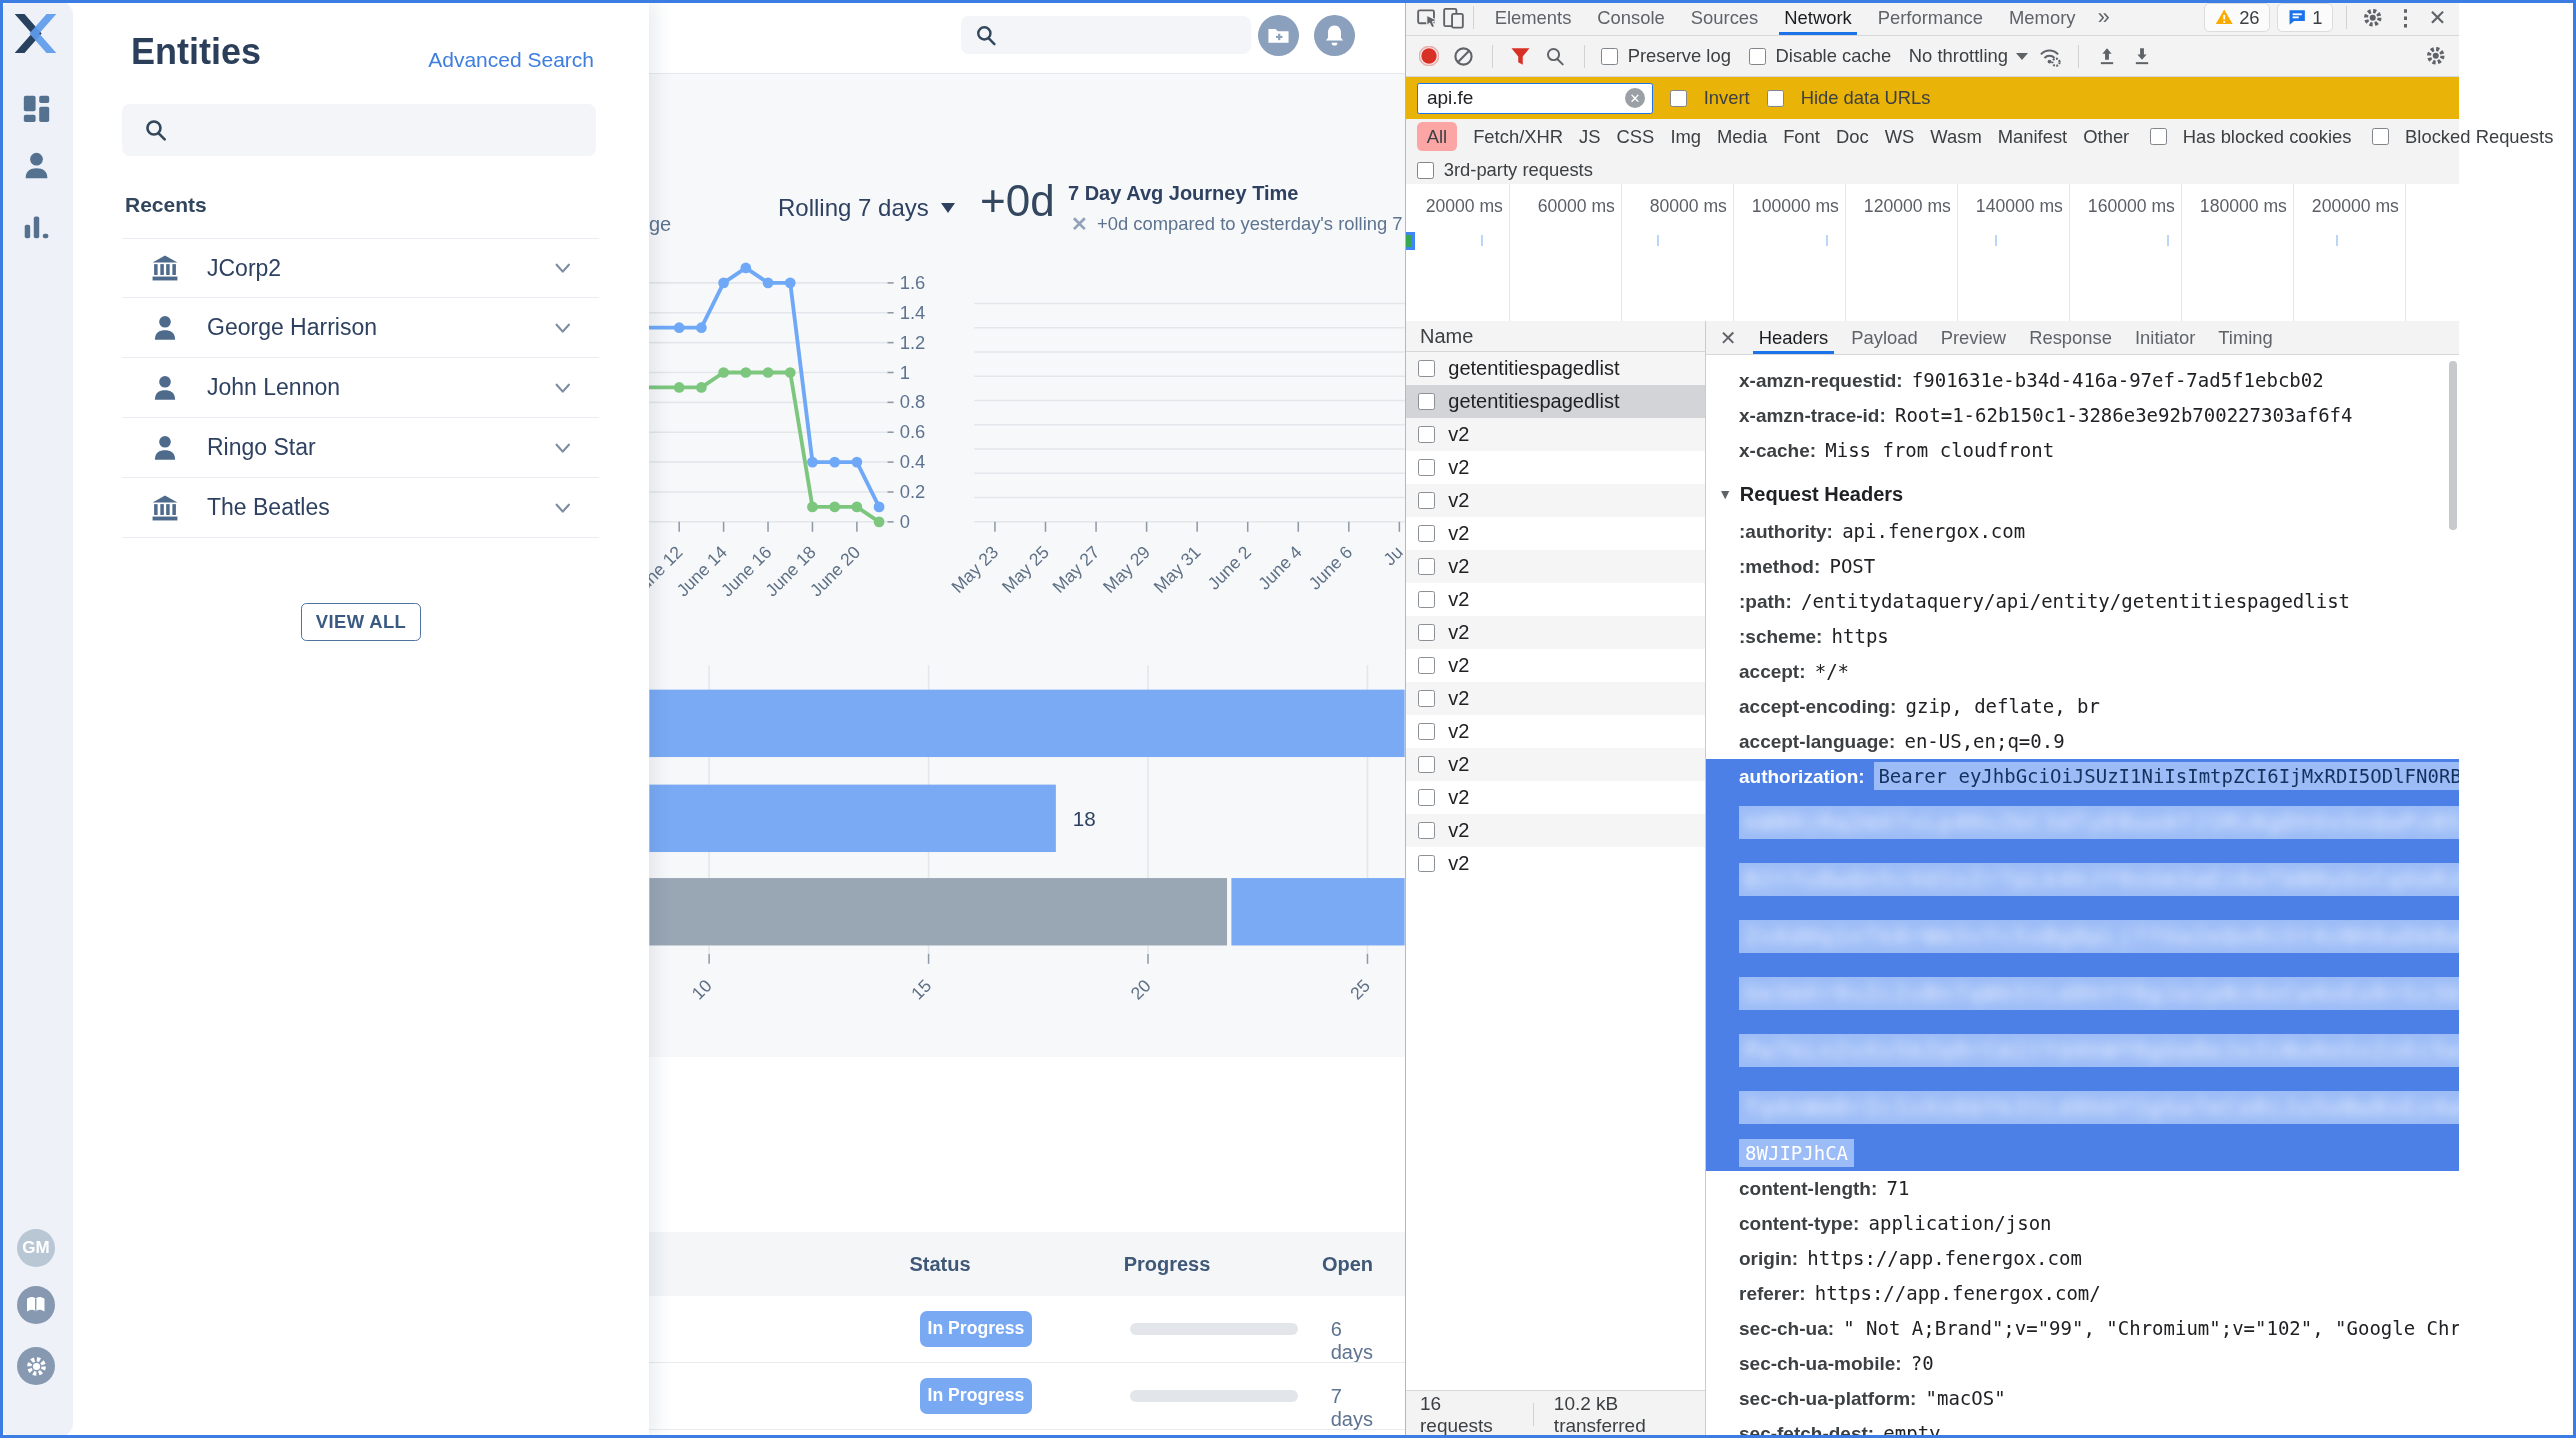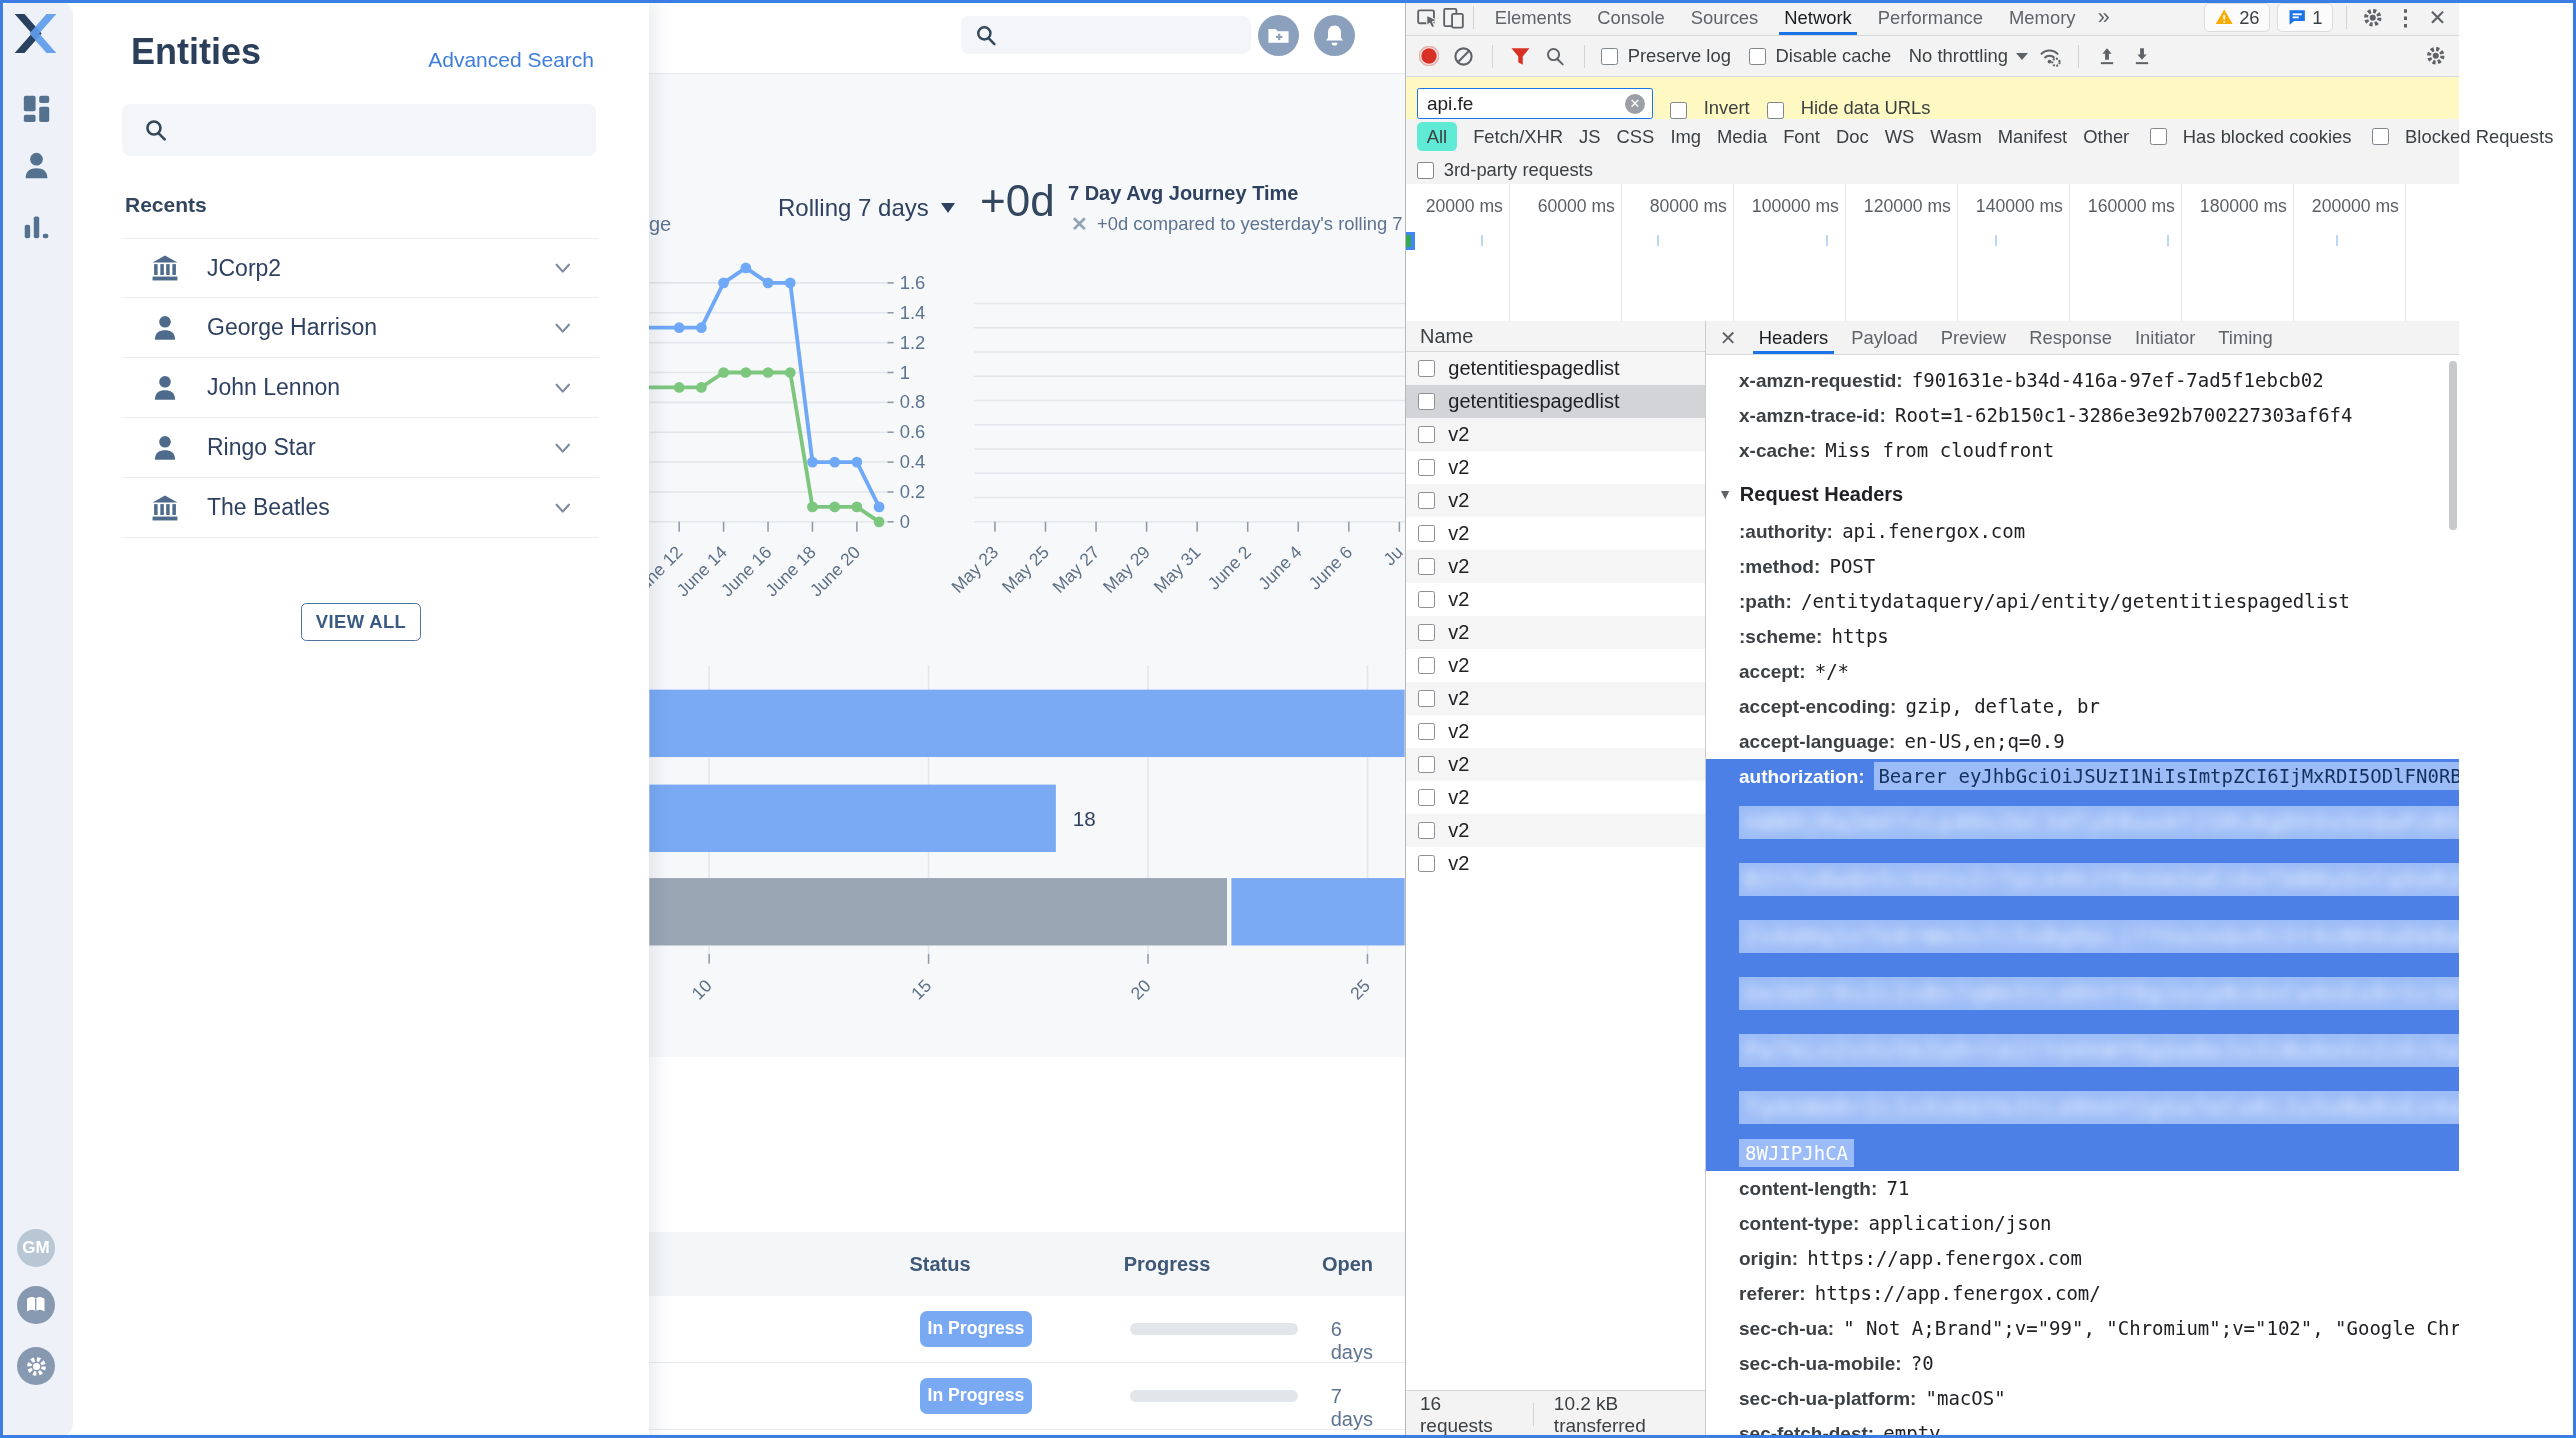--- a/index.html
+++ b/index.html
@@ -77,29 +77,29 @@
   .dtab.active::after{content:"";position:absolute;left:7.7px;right:7.7px;bottom:0;height:3.1px;background:#1a73e8;}
   .more-tabs{color:#5f6368;font-size:21.5px;padding:0 7.7px;cursor:pointer;}
   .dt-right{margin-left:auto;display:flex;align-items:center;gap:7.7px;}
   .dt-badge{display:flex;align-items:center;gap:6.1px;border:0.8px solid #dadce0;border-radius:5.4px;background:#fbfbfc;
             padding:2.3px 9.2px;font-size:18.4px;color:#3c4043;cursor:pointer;}
   .dt-r2{height:40px;display:flex;align-items:center;background:#f3f3f4;border-bottom:0.8px solid #d5d7da;padding:0 10.7px;gap:10px;}
   .cb{width:17px;height:17px;border:1.5px solid #80868b;border-radius:2.3px;background:#fff;flex:none;box-sizing:border-box;}
   .cb-lab{white-space:nowrap;cursor:default;}
   .throttle{display:flex;align-items:center;gap:7.7px;cursor:pointer;white-space:nowrap;}
   .tri-dn{width:0;height:0;border-left:6.1px solid transparent;border-right:6.1px solid transparent;border-top:7.7px solid #5f6368;}
-  .dt-r3{height:42px;display:flex;align-items:flex-end;background:#fef9c3;padding:0 10.7px;gap:17px;}
+  .dt-r3{height:42px;display:flex;align-items:center;background:#eab308;padding:0 10.7px;gap:17px;}
   .fil-input{width:236px;height:31px;border:1.5px solid #1a73e8;border-radius:2.3px;background:#fff;font-size:19px;color:#202124;
              padding:0 34px 0 9.2px;box-sizing:border-box;font-family:"Liberation Sans",sans-serif;outline:none;}
   .fil-wrap{position:relative;display:flex;align-items:center;}
   .fil-clear{position:absolute;right:7.7px;width:20px;height:20px;border-radius:50%;background:#9aa0a6;color:#fff;
              font-size:13px;display:flex;align-items:center;justify-content:center;cursor:pointer;}
   .dt-r4{height:35px;display:flex;align-items:center;background:#f3f3f4;padding:0 10.7px;gap:16px;}
   .pill{color:#3c4043;cursor:pointer;white-space:nowrap;}
-  .pill.active{background:#5eead4;border-radius:5.4px;padding:3.8px 10px;}
+  .pill.active{background:#fca5a5;border-radius:5.4px;padding:3.8px 10px;}
   .dt-r5{height:32px;display:flex;align-items:center;background:#f3f3f4;border-bottom:0.8px solid #d5d7da;padding:0 10.7px;gap:10px;}
   .ruler{position:absolute;left:0;top:184px;width:100%;height:137px;background:#fff;border-bottom:0.8px solid #cfd1d5;
          display:flex;overflow:hidden;}
   .tcell{flex:none;border-right:0.8px solid #e4e5e7;position:relative;height:100%;}
   .tcell span{position:absolute;right:6.1px;top:12.3px;font-size:17.6px;color:#5a5e66;white-space:nowrap;}
   .tmark{position:absolute;left:0px;top:48px;width:9.2px;height:17.6px;background:#4285f4;}
   .tmark i{position:absolute;left:0;top:3.1px;width:4.6px;height:11.5px;background:#34a853;}
   .ttick{position:absolute;top:51px;width:2.3px;height:10.7px;background:#bcd6f9;}
   .namecol{position:absolute;left:0;top:321px;width:299px;bottom:0;background:#fff;}
   .namehdr{height:30px;line-height:30px;padding-left:14px;background:#f4f4f5;border-bottom:0.8px solid #d5d7da;

